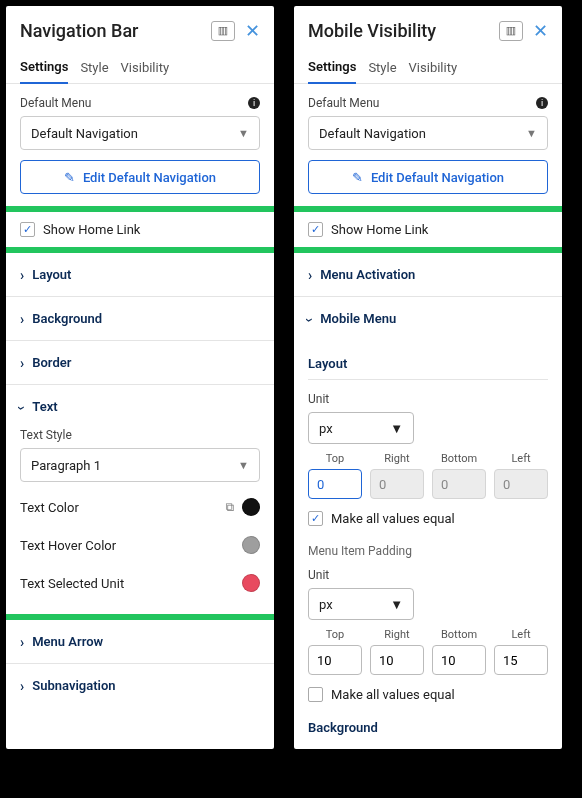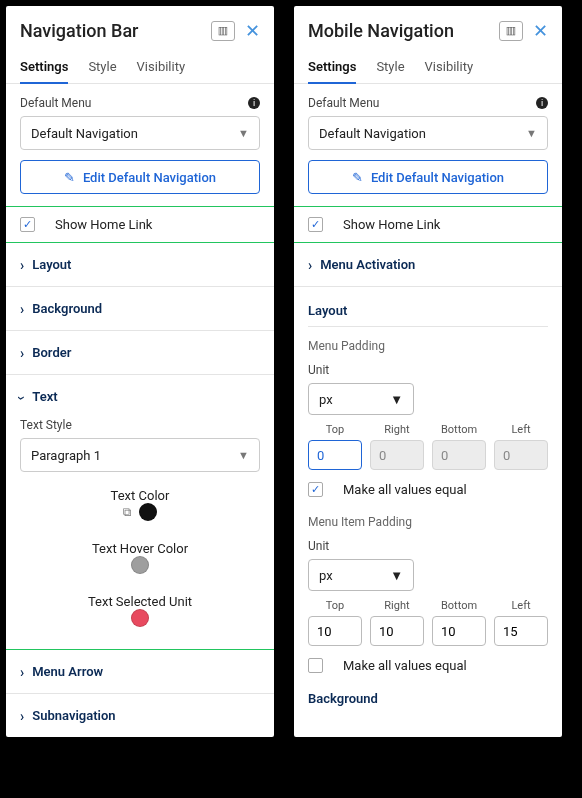--- a/index.html
+++ b/index.html
@@ -23,56 +23,57 @@
   }
   .panel-title { font-size: 18px; font-weight: 500; }
   .panel-header-actions { display: flex; align-items: center; gap: 10px; }
   .switcher {
     width: 24px; height: 20px; border: 1px solid #aaa; border-radius: 3px;
     display: flex; align-items: center; justify-content: center;
     font-size: 11px; color: #555;
   }
   .close-btn { color: #4593dd; font-size: 18px; font-weight: 300; cursor: pointer; line-height: 1; }
   .tabs {
-    display: flex; gap: 20px; padding: 4px 14px 0 14px;
+    display: flex; gap: 12px; padding: 4px 14px 0 14px;
     border-bottom: 1px solid #e4e4e4;
+    align-items: flex-end;
   }
   .tab { padding: 8px 0 8px 0; font-size: 13px; color: #555; cursor: pointer; }
   .tab.active { color: #111; font-weight: 600; border-bottom: 2px solid #1f65d6; margin-bottom: -1px; }
-  .section { border-bottom: 1px solid #22c55e; padding: 12px 14px; }
+  .section { border-bottom: 6px solid #22c55e; padding: 12px 14px; }
   .section.tight { padding-top: 10px; padding-bottom: 10px; }
   .field-label { font-size: 12px; color: #444; margin-bottom: 6px; display: flex; align-items: center; justify-content: space-between; }
   .select {
     width: 100%; height: 34px; border: 1px solid #ccc; border-radius: 4px;
     display: flex; align-items: center; justify-content: space-between;
     padding: 0 10px; font-size: 13px; cursor: pointer; background: #fff;
   }
   .select .caret { color: #777; font-size: 11px; }
   .edit-btn {
     width: 100%; height: 34px; border: 1px solid #1f65d6; border-radius: 4px;
     display: flex; align-items: center; justify-content: center; gap: 8px;
     color: #1f65d6; font-size: 13px; font-weight: 500; cursor: pointer; margin-top: 10px; background: #fff;
   }
-  .checkbox-row { display: flex; align-items: center; gap: 20px; font-size: 13px; }
+  .checkbox-row { display: flex; align-items: center; gap: 8px; font-size: 13px; }
   .checkbox {
     width: 15px; height: 15px; border: 1px solid #aaa; border-radius: 2px;
     display: flex; align-items: center; justify-content: center; font-size: 11px; color: #1f65d6;
     cursor: pointer; background: #fff;
   }
   .checkbox.checked::after { content: "✓"; }
   .accordion {
     display: flex; align-items: center; gap: 8px; padding: 14px 14px;
     border-bottom: 1px solid #e4e4e4; cursor: pointer;
     font-size: 13px; font-weight: 600; color: #0b2a55;
   }
   .accordion .arrow { font-size: 14px; line-height: 1; }
   .accordion.open .arrow { transform: rotate(0deg); }
   .swatch-row {
-    display: flex; align-items: center; 
-    padding: 10px 0; font-size: 13px; flex-direction: column;
+    display: flex; align-items: center; justify-content: space-between;
+    padding: 10px 0; font-size: 13px;
   }
   .swatch-row + .swatch-row { border-top: none; }
   .swatch {
     width: 18px; height: 18px; border-radius: 50%; border: 1px solid rgba(0,0,0,0.15);
   }
   .swatch-end { display: flex; align-items: center; gap: 8px; }
   .link-icon { color: #777; font-size: 12px; }
   .subheading { font-size: 13px; font-weight: 600; color: #0b2a55; margin: 4px 0 8px 0; }
   .hr { border: none; border-top: 1px solid #e4e4e4; margin: 6px 0 12px 0; }
   .small-label { font-size: 12px; color: #666; margin-bottom: 6px; }
@@ -181,21 +182,21 @@
       <span>Menu Arrow</span>
     </div>
     <div class="accordion" style="border-bottom:none;">
       <span class="arrow">›</span>
       <span>Subnavigation</span>
     </div>
   </div>
 
   <div class="panel">
     <div class="panel-header">
-      <div class="panel-title">Mobile Navigation</div>
+      <div class="panel-title">Mobile Visibility</div>
       <div class="panel-header-actions">
         <div class="switcher">▥</div>
         <div class="close-btn">✕</div>
       </div>
     </div>
     <div class="tabs">
       <div class="tab active">Settings</div>
       <div class="tab">Style</div>
       <div class="tab">Visibility</div>
     </div>
@@ -220,26 +221,29 @@
         <div class="checkbox checked"></div>
         <span>Show Home Link</span>
       </div>
     </div>
 
     <div class="accordion">
       <span class="arrow">›</span>
       <span>Menu Activation</span>
     </div>
 
+    <div class="accordion open" style="border-bottom:none;">
+      <span class="arrow" style="display:inline-block;transform:rotate(90deg) translateX(1px);">›</span>
+      <span>Mobile Menu</span>
+    </div>
 
     <div class="nested">
       <div class="subheading">Layout</div>
       <hr class="hr">
 
-      <div class="small-label" style="margin-top:4px;">Menu Padding</div>
       <div class="small-label" style="margin-top:10px;color:#444;">Unit</div>
       <div class="unit-select">
         <span>px</span>
         <span class="caret">▼</span>
       </div>
       <div class="spacing-row">
         <div class="spacing-col">
           <div class="spacing-lbl">Top</div>
           <input class="spacing-input active" value="0" style="">
         </div>

